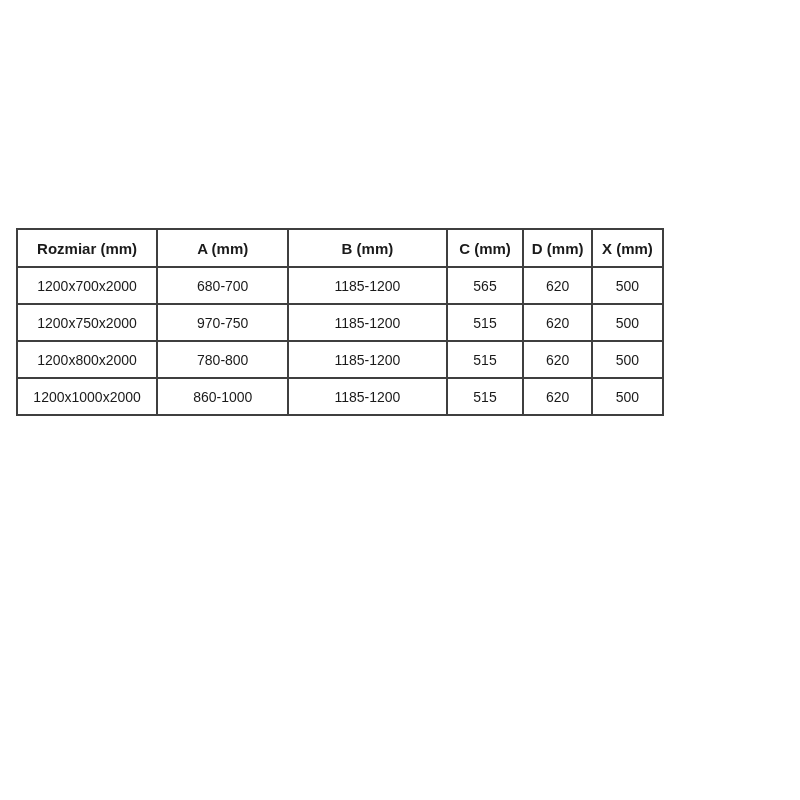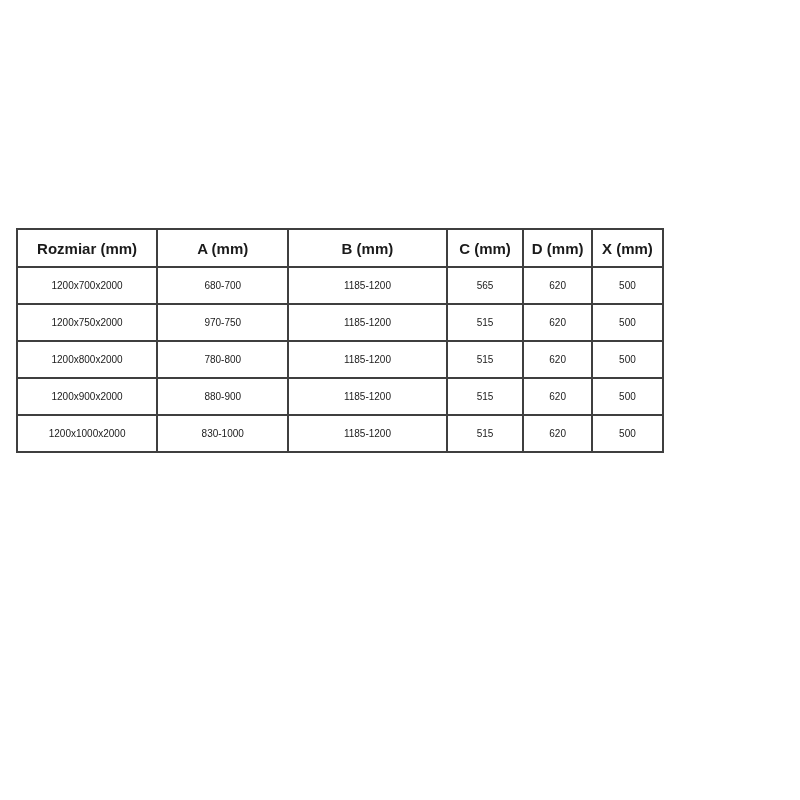--- a/index.html
+++ b/index.html
@@ -35,21 +35,21 @@
     overflow: hidden;
     white-space: nowrap;
   }
   table.dim-table th {
     height: 36px;
     font-size: 15px;
     font-weight: bold;
   }
   table.dim-table td {
     height: 35px;
-    font-size: 10px;
+    font-size: 14px;
     font-weight: normal;
   }
   col.c0 { width: 21.7%; }
   col.c1 { width: 20.3%; }
   col.c2 { width: 24.5%; }
   col.c3 { width: 11.9%; }
   col.c4 { width: 10.6%; }
   col.c5 { width: 11.0%; }
 </style>
 </head>
@@ -94,30 +94,22 @@
         </tr>
         <tr>
           <td>1200x800x2000</td>
           <td>780-800</td>
           <td>1185-1200</td>
           <td>515</td>
           <td>620</td>
           <td>500</td>
         </tr>
         <tr>
-          <td>1200x900x2000</td>
-          <td>880-900</td>
-          <td>1185-1200</td>
-          <td>515</td>
-          <td>620</td>
-          <td>500</td>
-        </tr>
-        <tr>
           <td>1200x1000x2000</td>
-          <td>830-1000</td>
+          <td>860-1000</td>
           <td>1185-1200</td>
           <td>515</td>
           <td>620</td>
           <td>500</td>
         </tr>
       </tbody>
   </table>
 </div>
 
 </body></html>

